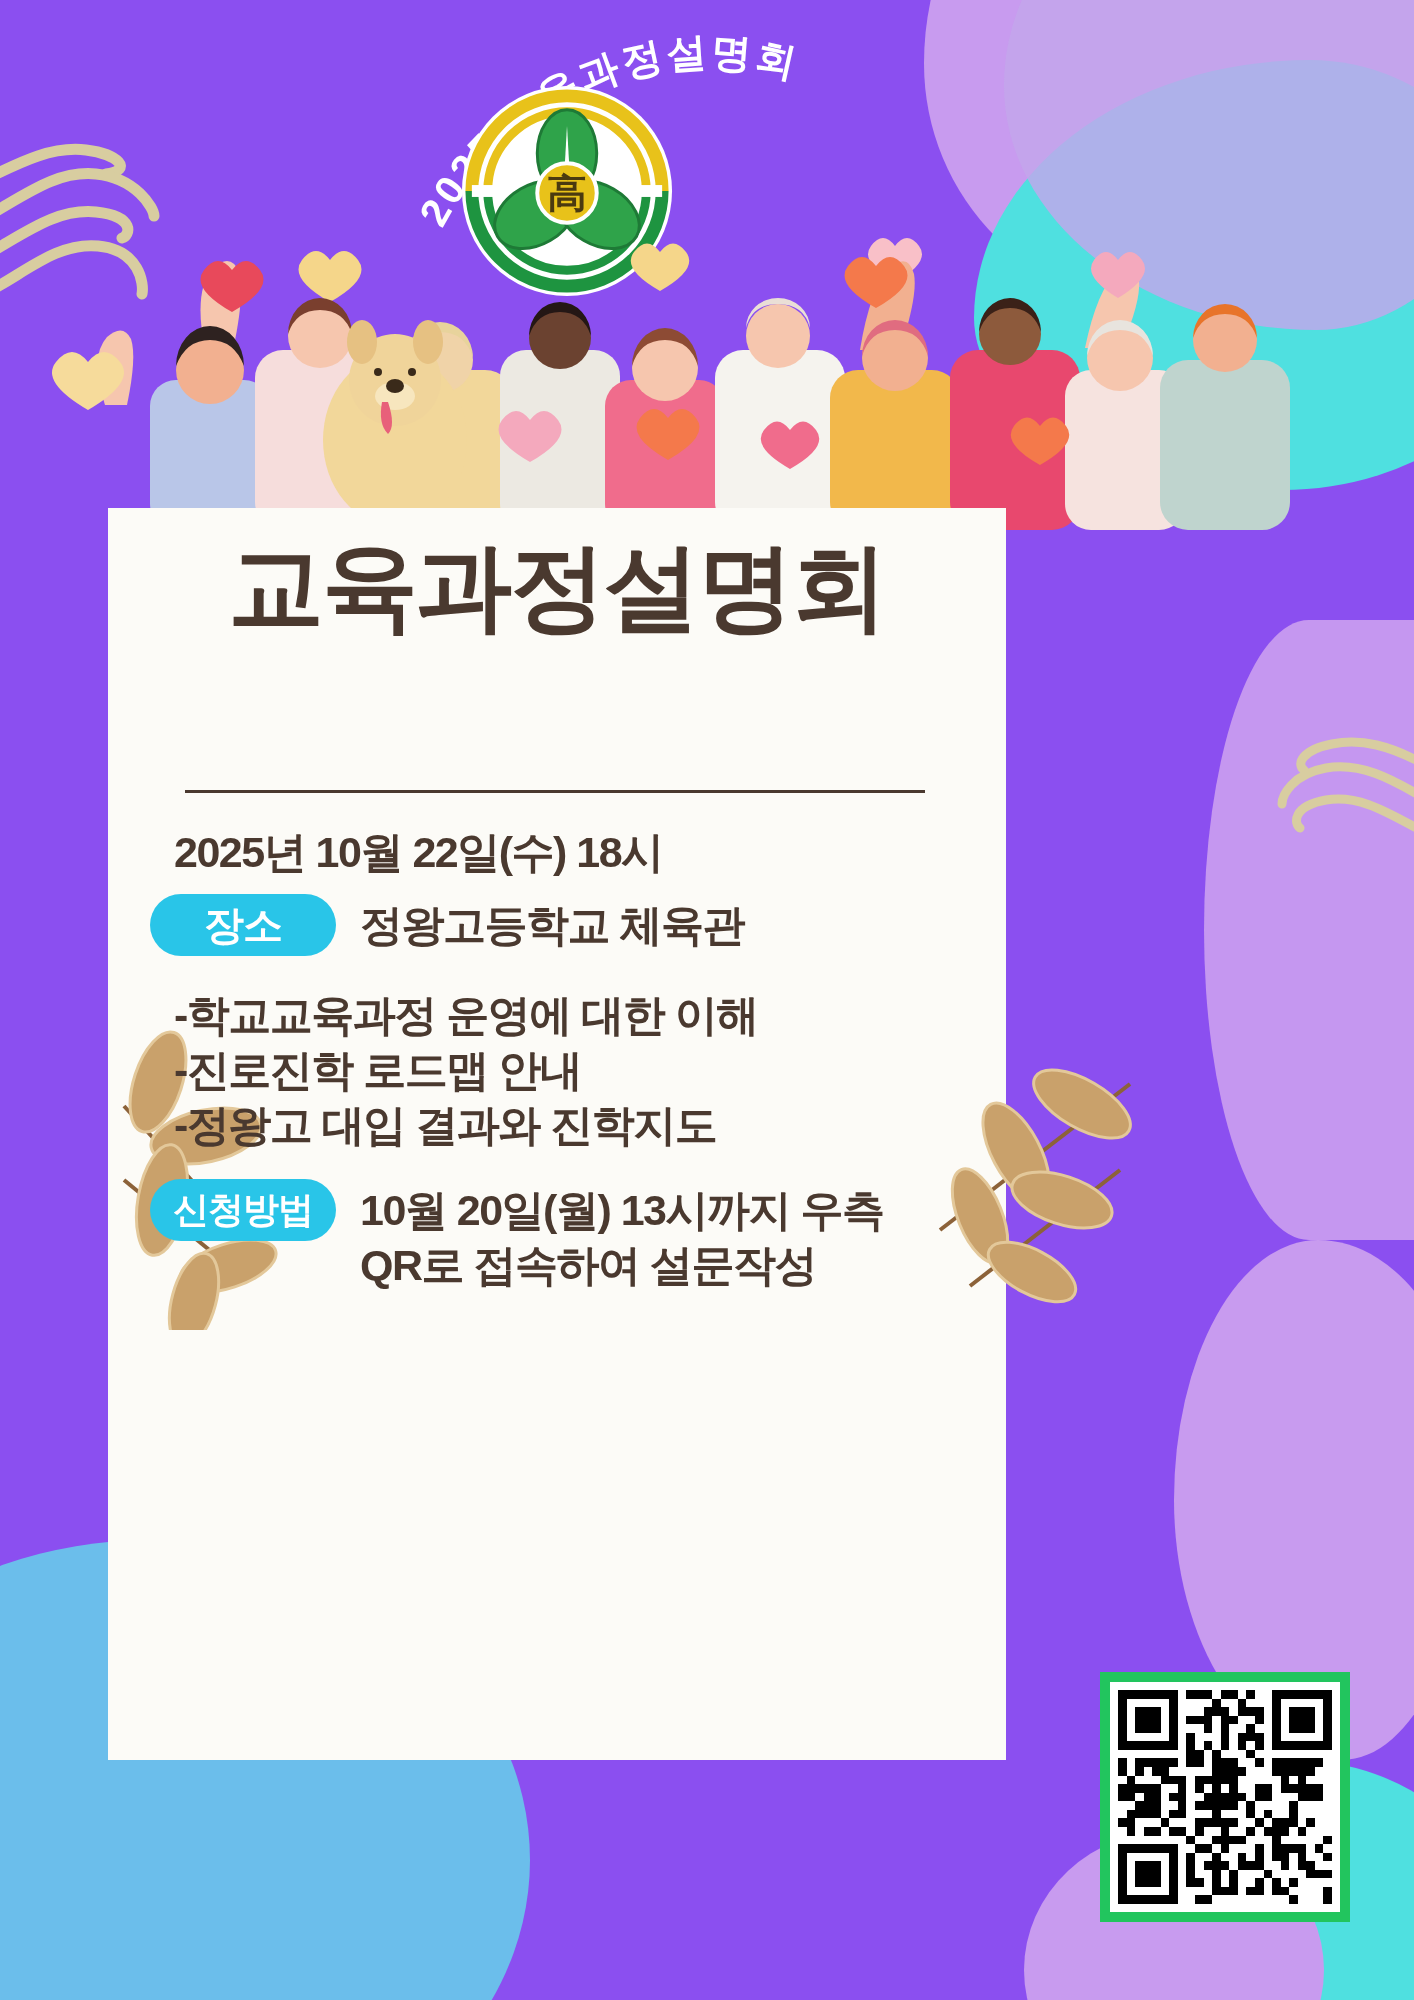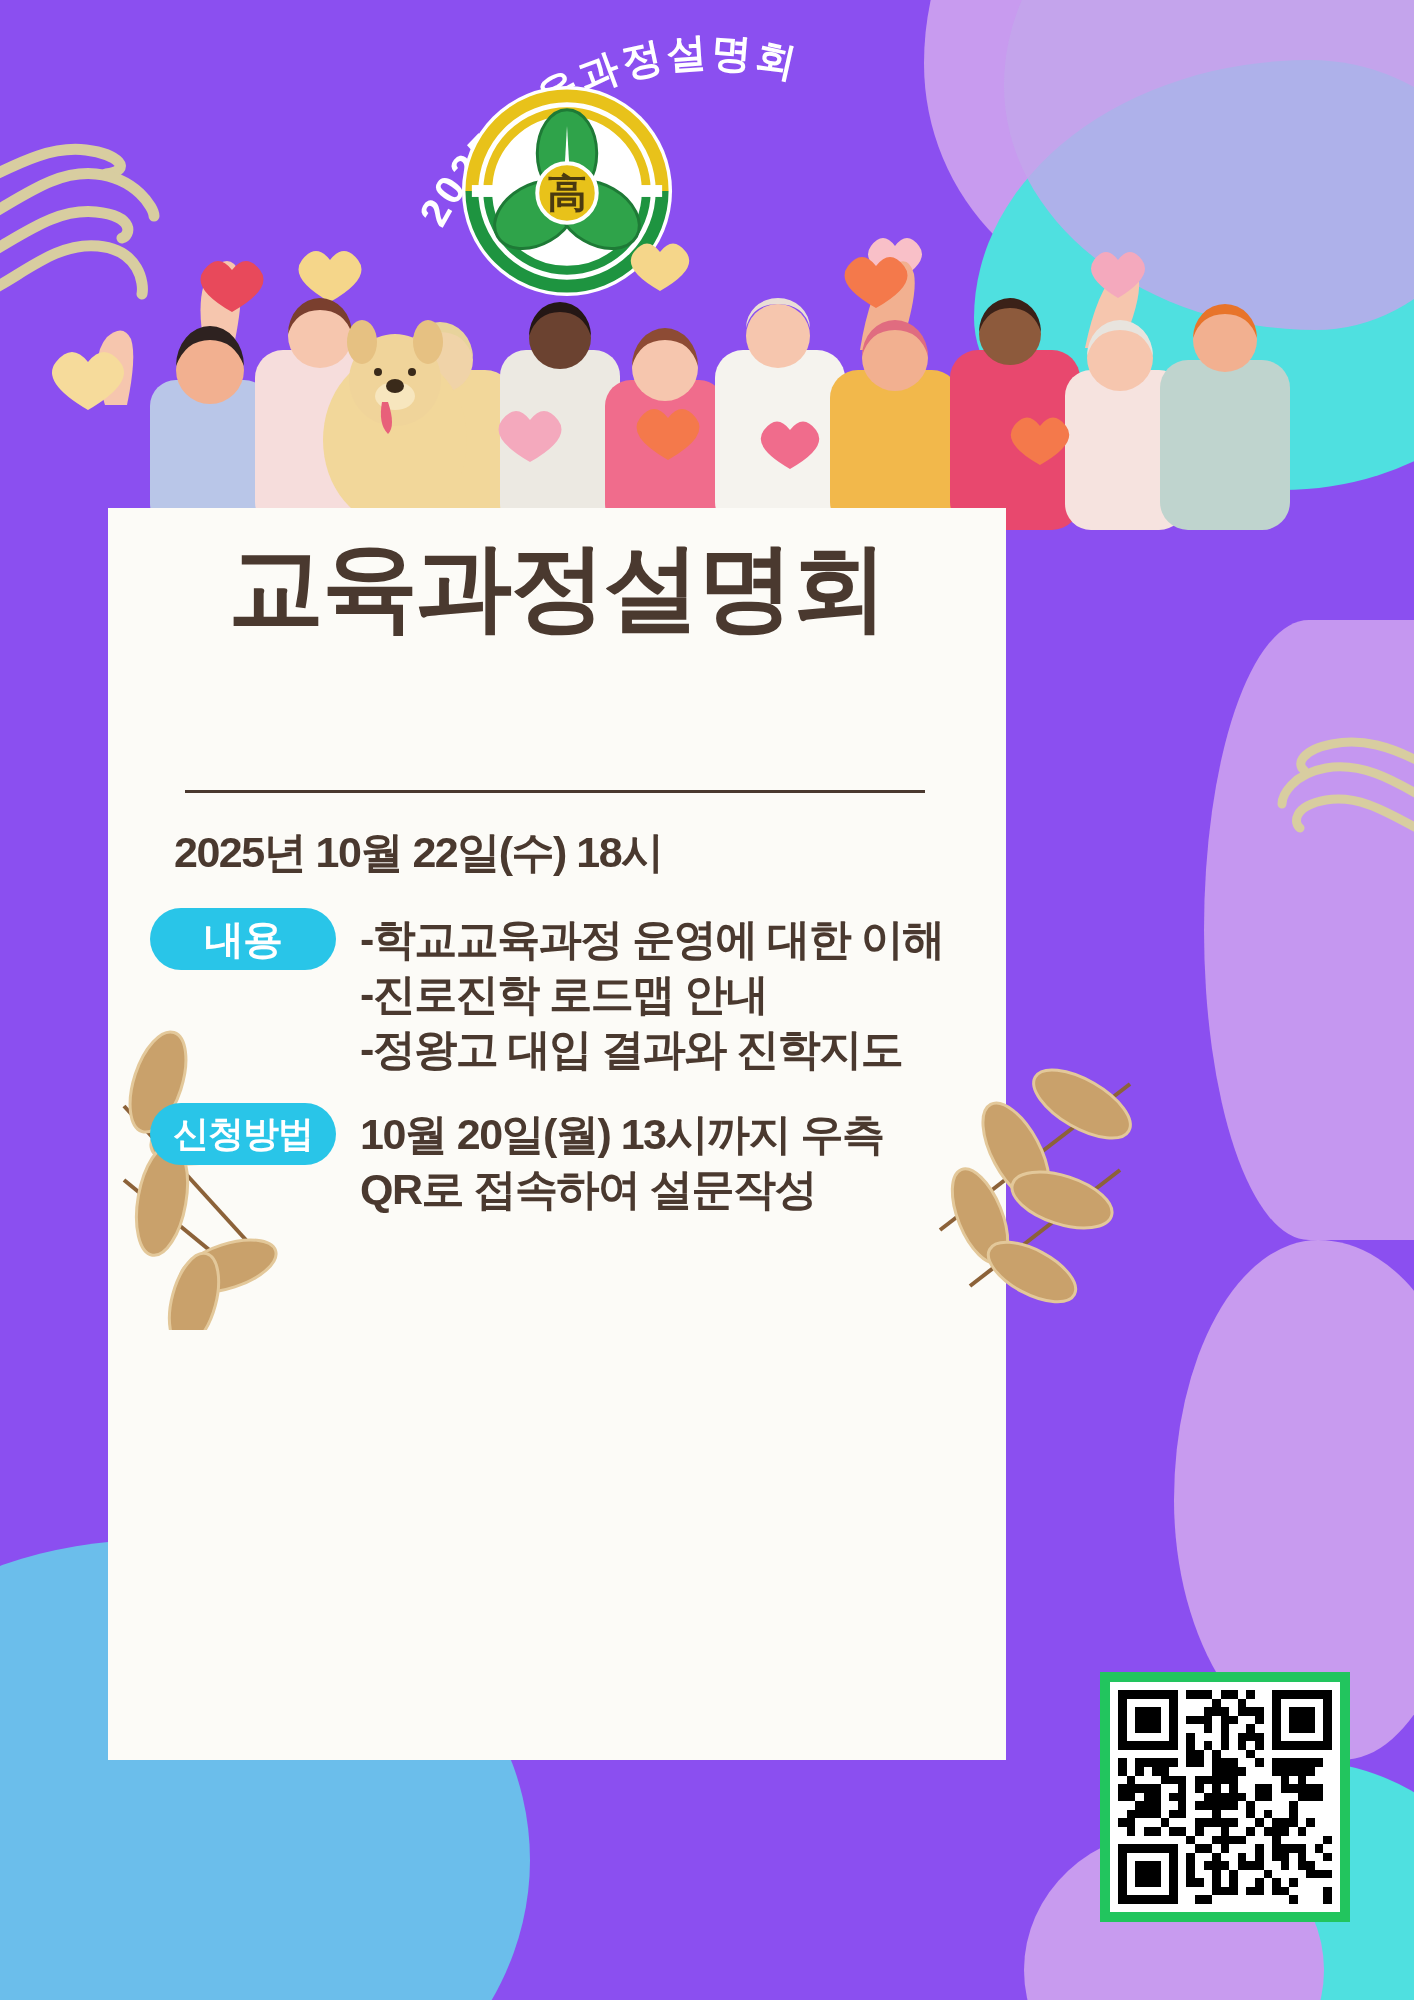--- a/index.html
+++ b/index.html
@@ -296,26 +296,29 @@
 
   <div class="title-main">교육과정설명회</div>
   <div class="divider"></div>
 
   <div class="rows">
 
     <div class="row row-date">
       <div class="rowval">2025년 10월 22일(수) 18시</div>
     </div>
 
+    <div class="row row-place">
+      <div class="pill">장소</div>
+      <div class="rowval">정왕고등학교 체육관</div>
+    </div>
 
     <div class="row row-target">
     </div>
 
     <div class="row row-content">
-      <div class="pill">내용</div>
       <div class="rowval">
         <div>-학교교육과정 운영에 대한 이해</div>
         <div>-진로진학 로드맵 안내</div>
         <div>-정왕고 대입 결과와 진학지도</div>
       </div>
     </div>
 
     <div class="row row-apply">
       <div class="pill wide">신청방법</div>
       <div class="rowval">

